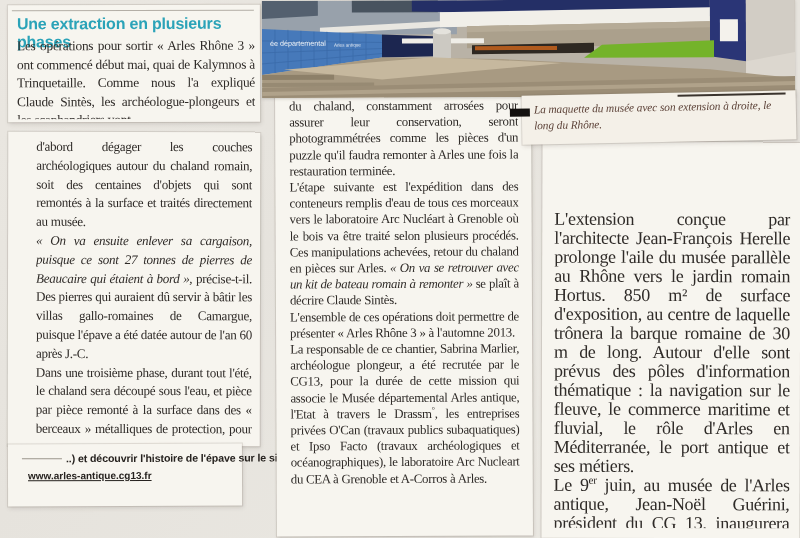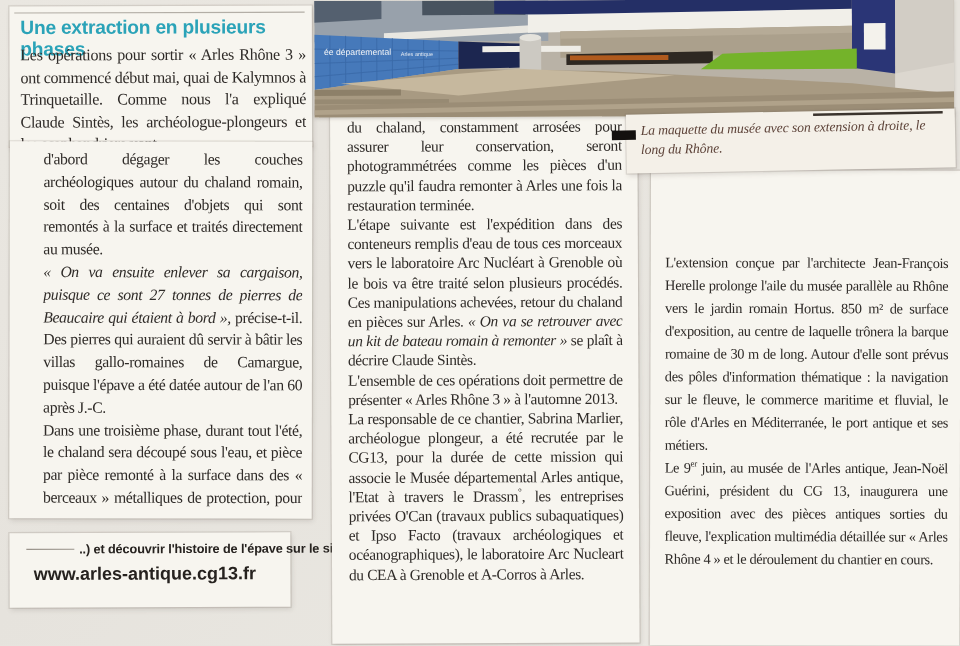--- a/index.html
+++ b/index.html
@@ -16,34 +16,34 @@
   
   .clip-intro{left:8px;top:5px;width:252px;height:117px;transform:rotate(-.15deg);}
   .clip-intro .rule{position:absolute;left:4px;top:5px;width:242px;height:1px;background:#b3aea6;}
   .headline{position:absolute;left:9px;top:10px;width:238px;
             font-family:"Liberation Sans", sans-serif;font-weight:700;
             font-size:16px;letter-spacing:-.2px;color:#2ba3b8;}
   .intro-txt{position:absolute;left:9px;top:32px;width:238px;
              font-size:13.4px;line-height:18.6px;letter-spacing:-.25px;overflow:hidden;height:82px;}
 
   
-  .clip-left{left:8px;top:118px;width:252px;height:314px;transform:rotate(.1deg);}
+  .clip-left{left:8px;top:132px;width:252px;height:314px;transform:rotate(.1deg);}
   .clip-left .txt{position:absolute;left:28px;top:6px;width:216px;height:302px;
                   font-size:13.1px;line-height:18.8px;letter-spacing:-.3px;overflow:hidden;}
 
   
   .clip-note{left:8px;top:444px;width:234px;height:62px;transform:rotate(-.2deg);}
   .note-l1{position:absolute;left:14px;top:8px;width:214px;
            font-family:"Liberation Sans", sans-serif;font-weight:700;
            font-size:10.6px;letter-spacing:-.1px;color:#26221f;white-space:nowrap;}
   .note-l1 .lead-rule{display:inline-block;width:40px;height:1px;background:#9a948b;
            vertical-align:3px;margin-right:4px;}
   .note-l2{position:absolute;left:20px;top:26px;
            font-family:"Liberation Sans", sans-serif;font-weight:700;
-           font-size:15px;color:#26221f;}
+           font-size:10px;color:#26221f;text-decoration:underline;}
 
   
   .clip-mid{left:276px;top:90px;width:256px;height:446px;transform:rotate(-.25deg);z-index:1;}
   .clip-mid .txt{position:absolute;left:14px;top:8px;width:229px;height:430px;
                  font-size:12.9px;line-height:16.2px;letter-spacing:-.3px;overflow:hidden;}
 
   
   .photo{position:absolute;left:262px;top:0;width:533px;height:97px;z-index:2;
          box-shadow:0 1px 3px rgba(80,70,60,.25);transform:rotate(-.2deg);overflow:hidden;}
   .photo svg{display:block;}
@@ -53,21 +53,21 @@
                 background:#f4f0e8;}
   .caption-txt{position:absolute;left:12px;top:7px;width:250px;
                font-style:italic;font-size:11.4px;line-height:15.5px;
                letter-spacing:-.1px;color:#5d4339;}
   .caption-bar{position:absolute;left:-12px;top:13px;width:20px;height:8px;background:#14110f;}
   .caption-rule{position:absolute;right:10px;top:2px;width:108px;height:2px;background:#3a332d;}
 
   
   .clip-right{left:542px;top:142px;width:258px;height:396px;transform:rotate(.15deg);}
   .clip-right .txt{position:absolute;left:12px;top:68px;width:236px;height:318px;
-                   font-size:12px;line-height:19px;letter-spacing:-.3px;overflow:hidden;}
+                   font-size:18px;line-height:19px;letter-spacing:-.3px;overflow:hidden;}
 
   .model-label{font-family:"Liberation Sans", sans-serif;fill:#f2f4f7;}
 </style>
 </head>
 <body>
 
 <div class="scan">
 
   <div class="clip clip-intro">
     <div class="rule"></div>

